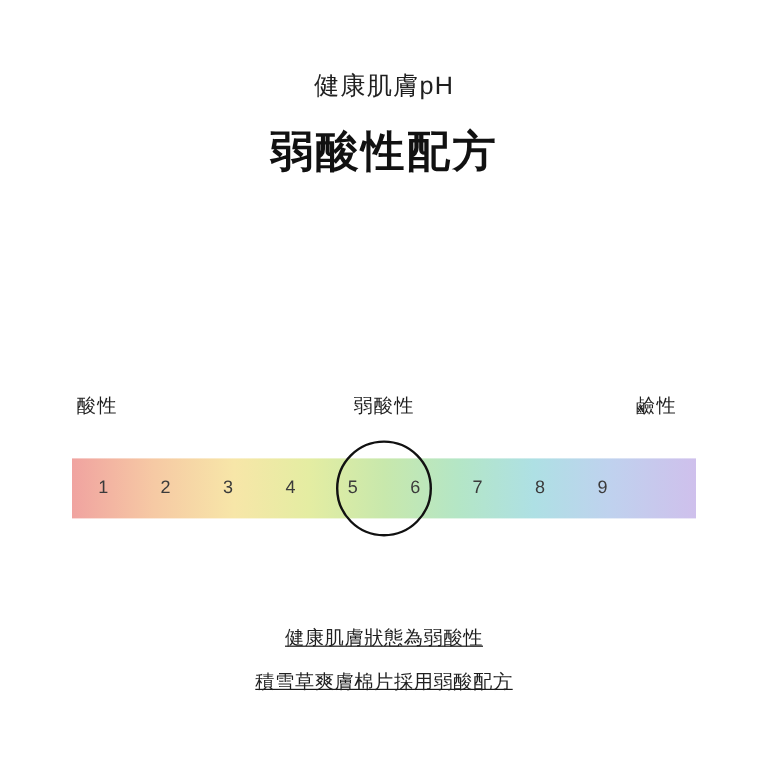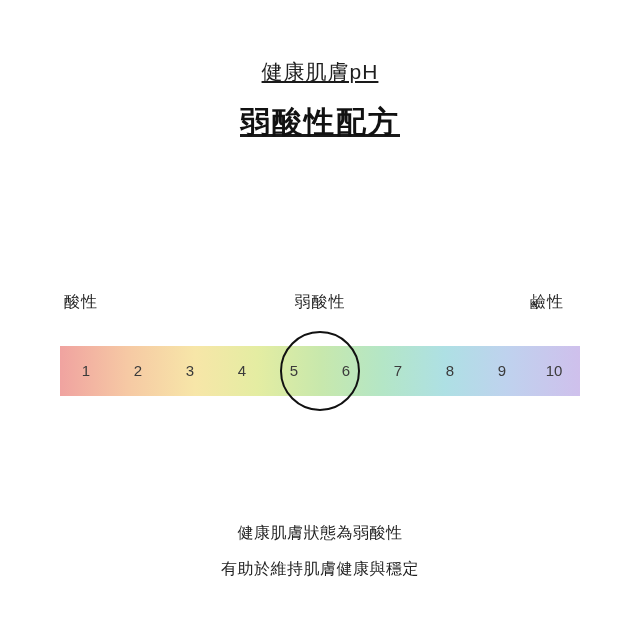--- a/index.html
+++ b/index.html
@@ -21,49 +21,49 @@
     box-sizing: border-box;
   }
 
   
   .heading {
     position: absolute;
     top: 58px;
     left: 0;
     width: 640px;
     text-align: center;
-    text-decoration: underline;
   }
   .heading .subtitle {
     font-size: 21px;
     letter-spacing: 1px;
     color: #1f1f1f;
     font-weight: 400;
     line-height: 1.3;
   }
   .heading .title {
     margin-top: 18px;
-    font-size: 30px;
+    font-size: 36px;
     font-weight: 700;
     letter-spacing: 2px;
     color: #111111;
     line-height: 1.25;
   }
 
   
   .scale-wrap {
     position: absolute;
     top: 292px;
     left: 60px;
     width: 520px;
   }
   .scale-labels {
     position: relative;
     height: 26px;
     width: 520px;
+    margin-top: 36px;
   }
   .scale-labels span {
     position: absolute;
     font-size: 16px;
     color: #1f1f1f;
     letter-spacing: 1px;
     white-space: nowrap;
     top: 0;
   }
   .lbl-acid { left: 4px; }
@@ -109,20 +109,21 @@
     background: transparent;
   }
 
   
   .footer {
     position: absolute;
     top: 522px;
     left: 0;
     width: 640px;
     text-align: center;
+    text-decoration: underline;
   }
   .footer p {
     margin: 0 0 14px 0;
     font-size: 16px;
     letter-spacing: 0.5px;
     color: #1f1f1f;
     line-height: 1.4;
   }
 </style>
 </head>
@@ -146,25 +147,24 @@
     <div class="bar">
       <div class="tick" style="left:0px">1</div>
       <div class="tick" style="left:52px">2</div>
       <div class="tick" style="left:104px">3</div>
       <div class="tick" style="left:156px">4</div>
       <div class="tick" style="left:208px">5</div>
       <div class="tick" style="left:260px">6</div>
       <div class="tick" style="left:312px">7</div>
       <div class="tick" style="left:364px">8</div>
       <div class="tick" style="left:416px">9</div>
-      <div class="tick" style="left:468px">10</div>
 
       <div class="circle-mark"></div>
     </div>
 
   </div>
 
   <div class="footer">
     <p>健康肌膚狀態為弱酸性</p>
-    <p>有助於維持肌膚健康與穩定</p>
+    <p>積雪草爽膚棉片採用弱酸配方</p>
   </div>
 
 </div>
 
 </body></html>

